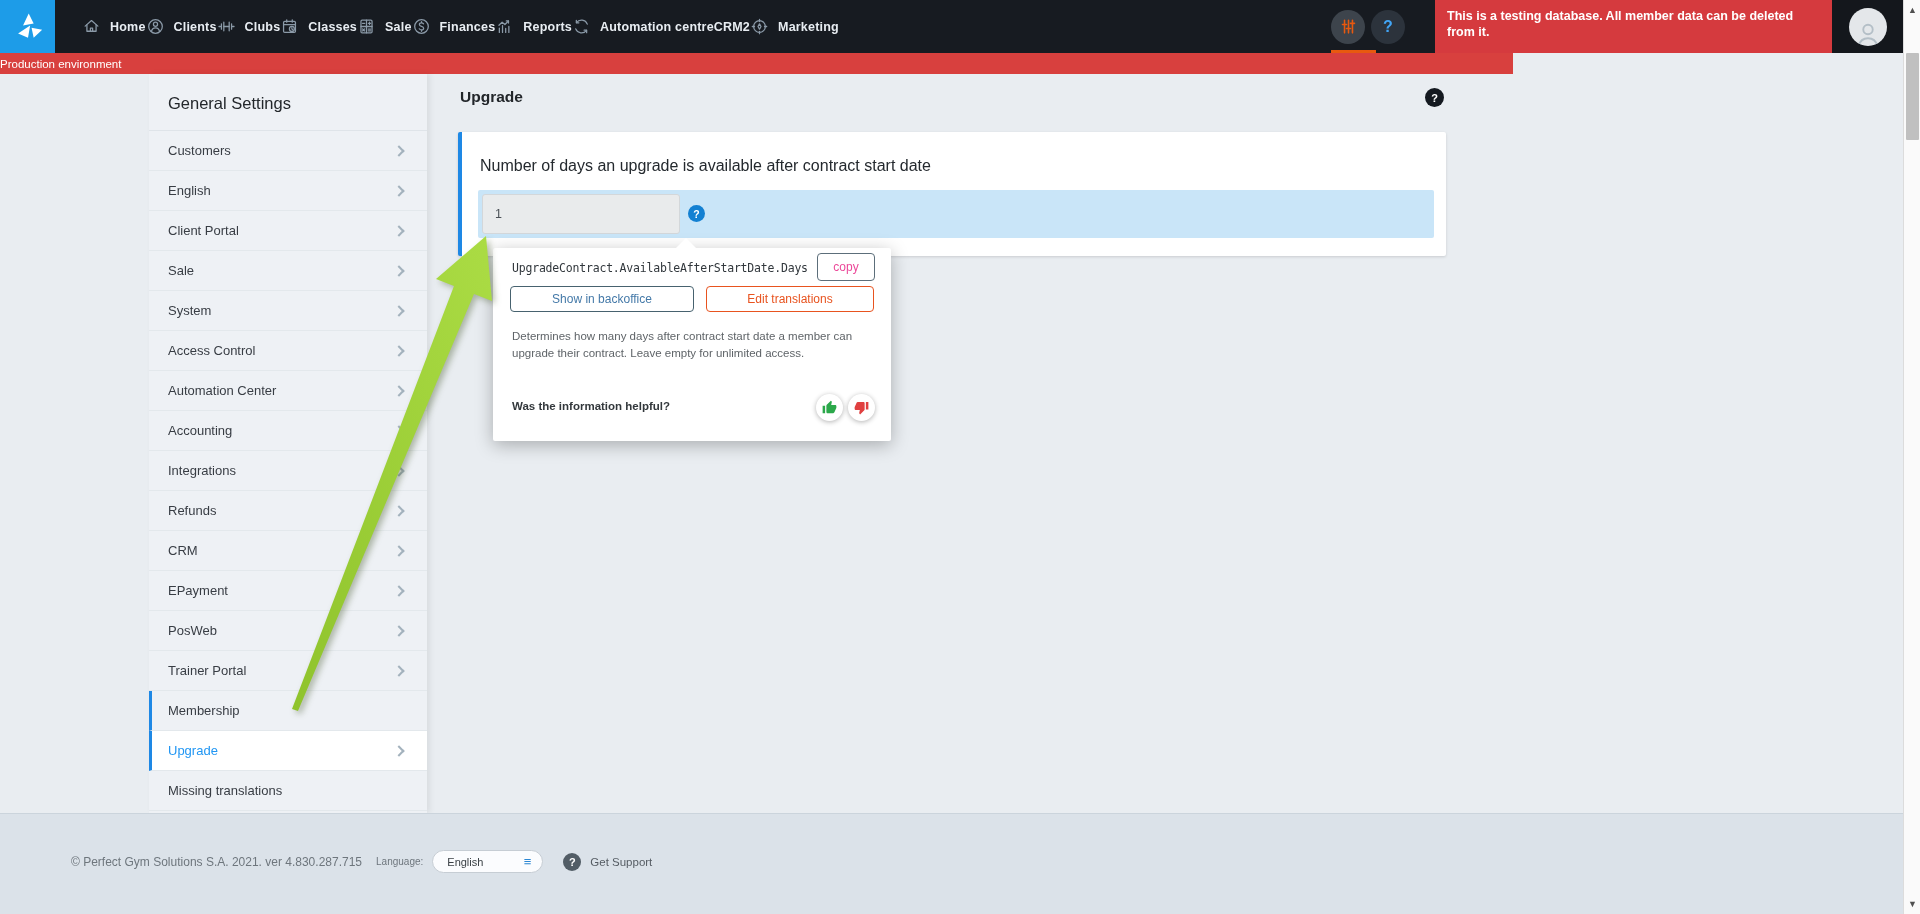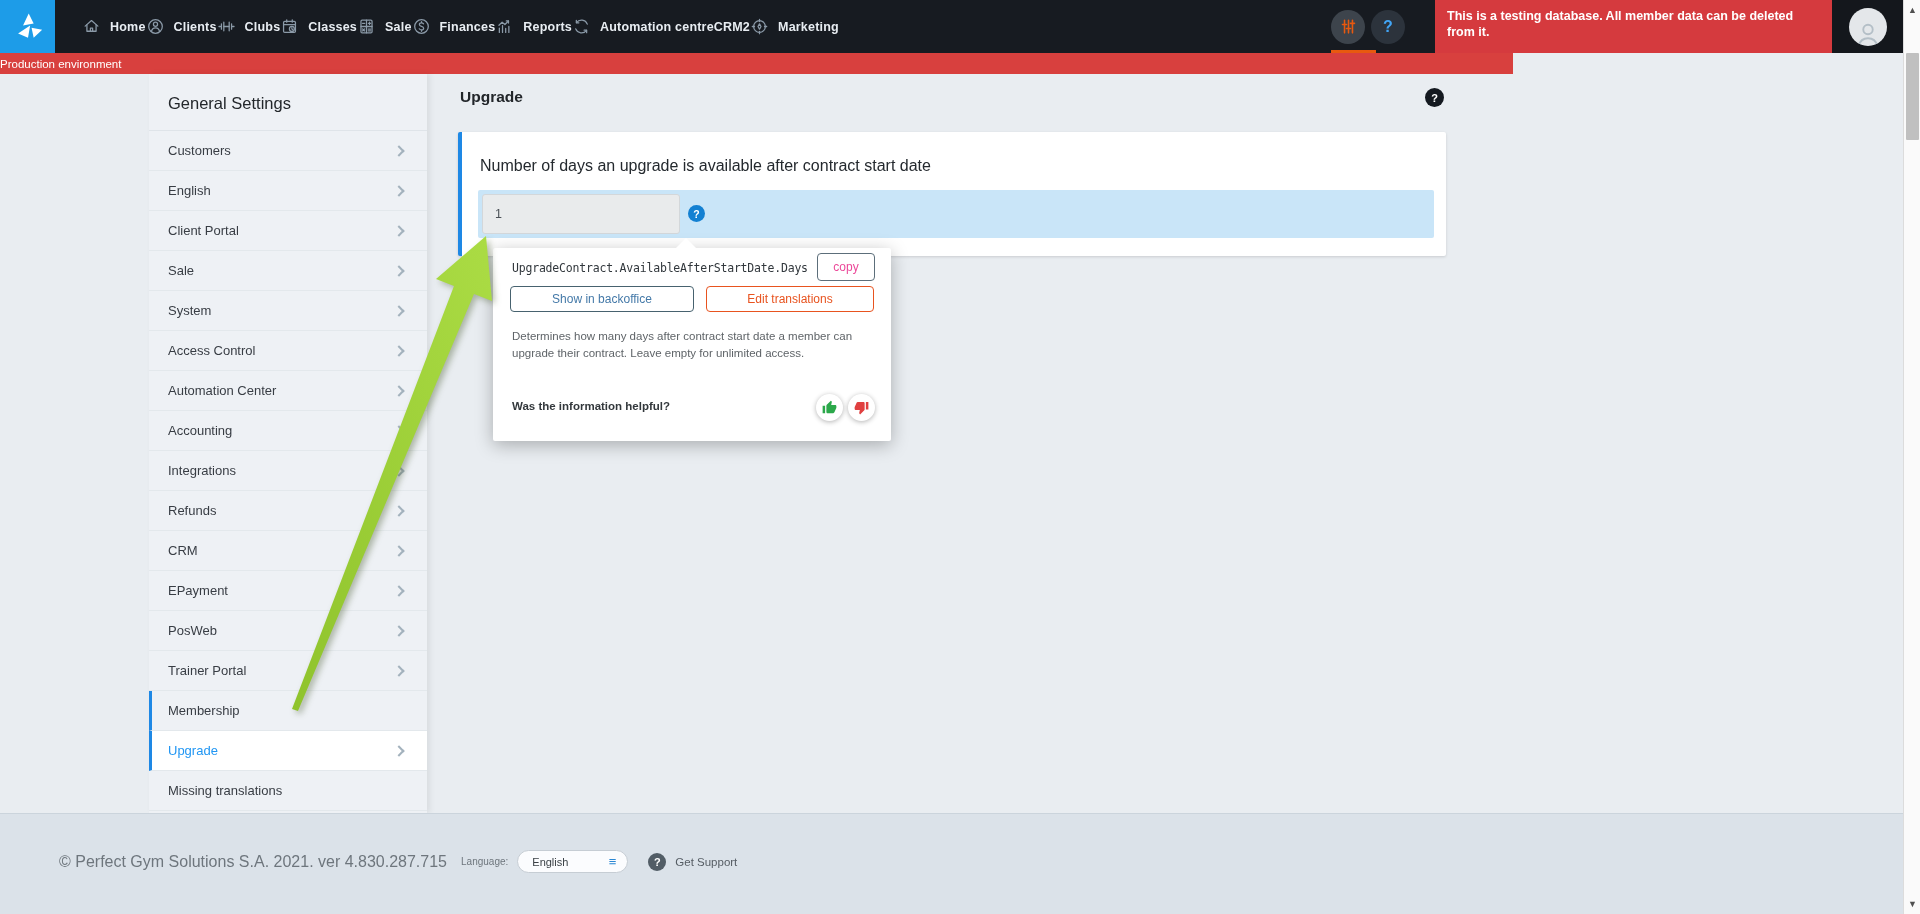--- a/index.html
+++ b/index.html
@@ -60,21 +60,21 @@
   .feedback-label { position:absolute; left:19px; top:152px; font-size:11.5px; font-weight:700; color:#33383c; }
   .thumb { position:absolute; top:146px; width:27px; height:27px; border-radius:50%; background:#fff; box-shadow:0 1px 5px rgba(0,0,0,.3); display:flex; align-items:center; justify-content:center; cursor:pointer; }
   .thumb-up { left:323px; } .thumb-down { left:355px; }
 
   
   .arrow-svg { position:absolute; left:0; top:0; z-index:60; pointer-events:none; filter:drop-shadow(3px 3px 3px rgba(50,70,20,.35)); }
 
   
   .footer { position:absolute; left:0; top:813px; width:1903px; height:101px; background:#dbe2e9; border-top:1px solid #cbd4dc; }
   .footer-row { position:absolute; left:59px; top:36px; display:flex; align-items:center; }
-  .copyright { font-size:16px; color:#6e767d; }
+  .copyright { font-size:12px; color:#6e767d;margin-left:12px; }
   .lang-label { font-size:10px; color:#6e767d; margin-left:14px; }
   .lang-pill { margin-left:9px; width:111px; height:23px; border:1px solid #c6cdd4; border-radius:12px; background:#fbfcfe; display:flex; align-items:center; padding:0 11px 0 14px; cursor:pointer; }
   .lang-value { font-size:11px; color:#3a4045; flex:1; }
   .lang-burger { color:#2b87d3; font-size:13px; font-weight:700; }
   .support { display:flex; align-items:center; gap:9px; margin-left:20px; cursor:pointer; }
   .support-q { width:18px; height:18px; border-radius:50%; background:#525d66; color:#fff; font-size:11px; font-weight:700; display:flex; align-items:center; justify-content:center; }
   .support-label { font-size:11.5px; color:#555c63; }
 
   
   .scrollbar { position:absolute; right:0; top:0; width:17px; height:914px; background:#fafafa; border-left:1px solid #dcdcdc; }

